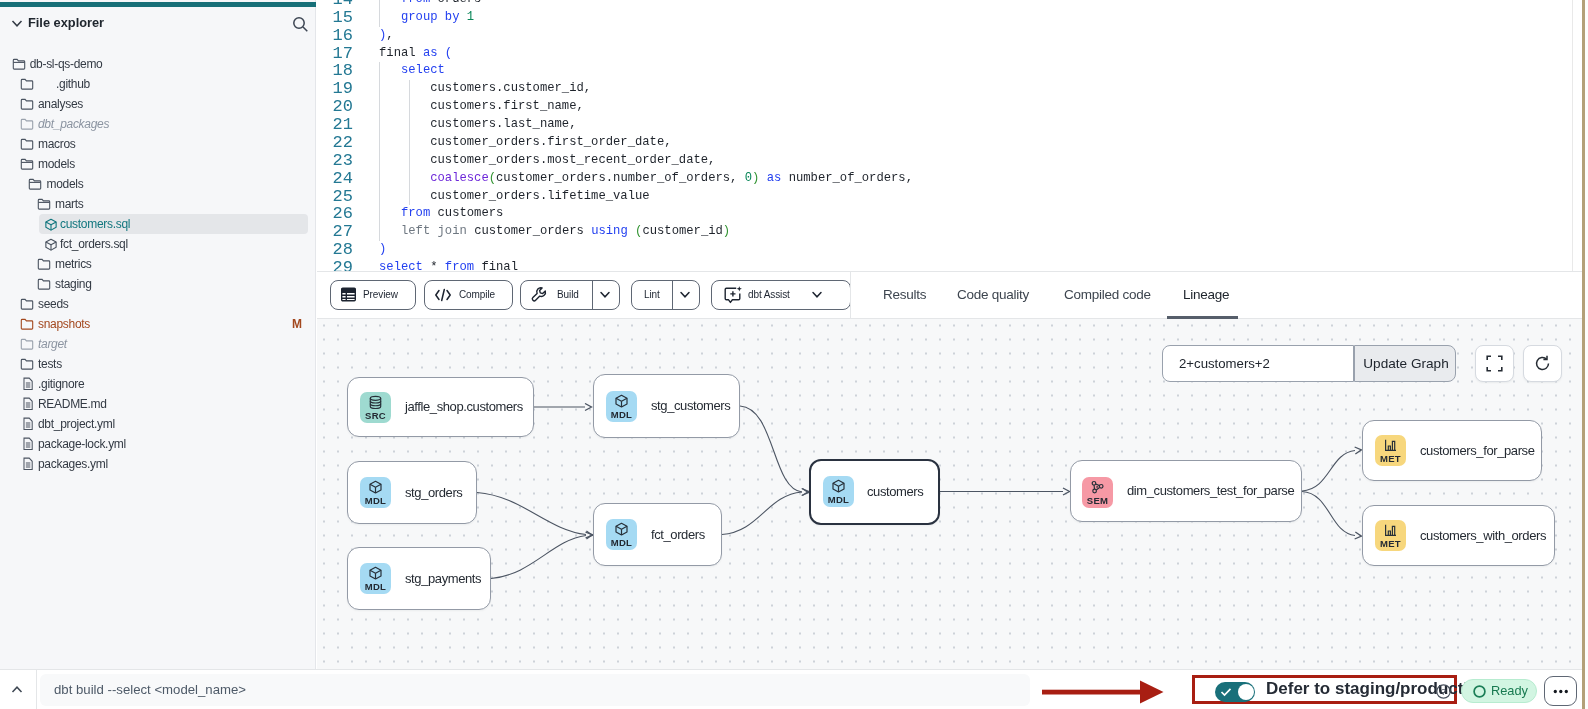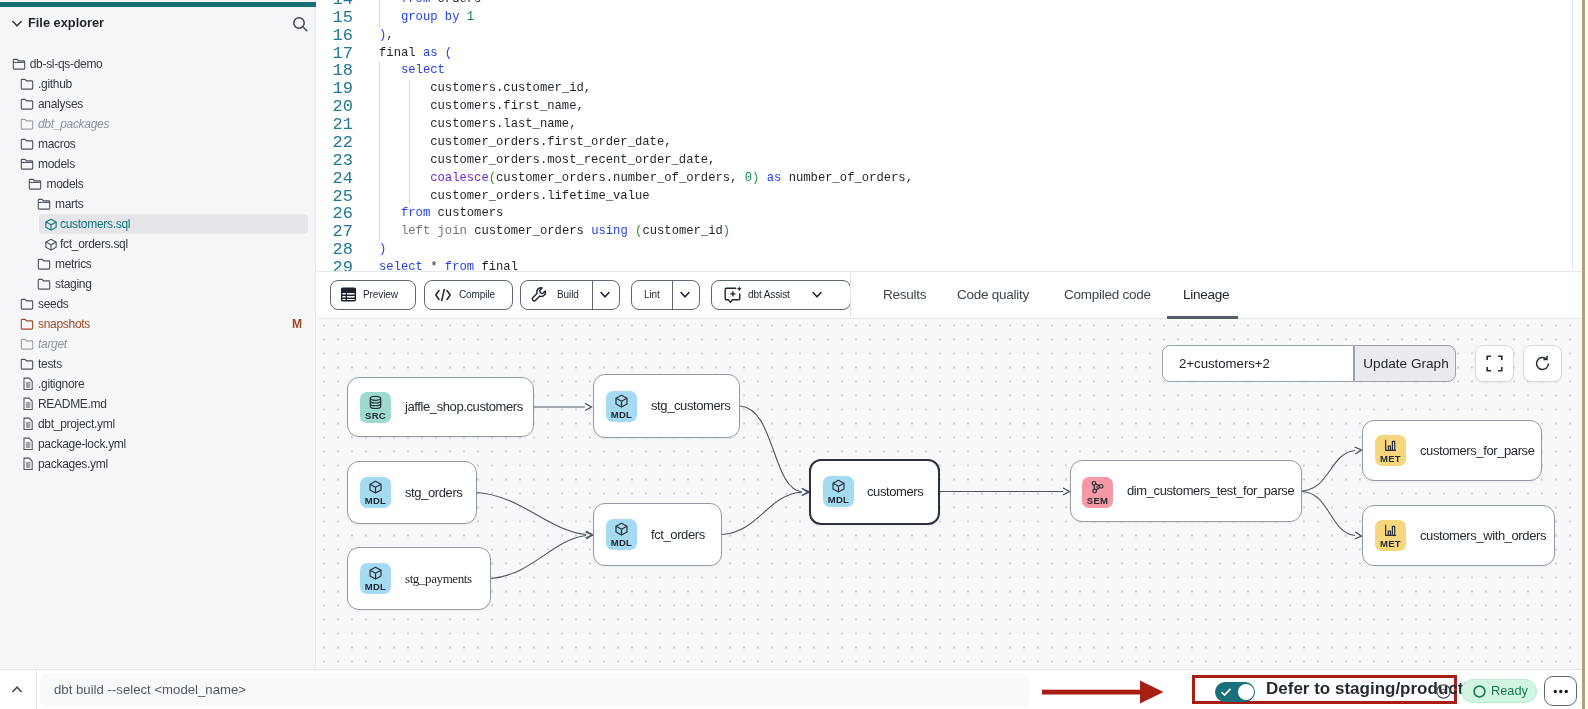--- a/index.html
+++ b/index.html
@@ -222,21 +222,21 @@
       <svg width="15" height="15" viewBox="0 0 15 15">
           <g fill="none" stroke="#273039" stroke-width="1.2" stroke-linejoin="round">
             <path d="M7.5 1.3 L13 4.3 V10 L7.5 13 L2 10 V4.3 Z"></path>
             <path d="M2 4.3 L7.5 7.2 L13 4.3"></path>
             <path d="M7.5 7.2 V13"></path>
           </g>
         </svg>
       <div class="bl">MDL</div>
     </div>
 
-    <div class="node" style="left:30px;top:228px;width:144px;height:63px;font-family:Liberation Serif, serif;">
+    <div class="node" style="left:30px;top:228px;width:144px;height:63px;">
         <div class="nlbl" style="left:57px;top:0;line-height:61px;">stg_payments</div>
       </div>
     <div class="badge" style="left:43px;top:244px;background:#a5daf3;">
       <svg width="15" height="15" viewBox="0 0 15 15">
           <g fill="none" stroke="#273039" stroke-width="1.2" stroke-linejoin="round">
             <path d="M7.5 1.3 L13 4.3 V10 L7.5 13 L2 10 V4.3 Z"></path>
             <path d="M2 4.3 L7.5 7.2 L13 4.3"></path>
             <path d="M7.5 7.2 V13"></path>
           </g>
         </svg>
@@ -357,21 +357,21 @@
             <path d="M1.3 11.2 V3.3 a.9.9 0 0 1 .9-.9 h2.9 l1.3 1.5 h5.4 a.9.9 0 0 1 .9.9 v6.4 a.9.9 0 0 1-.9.9 H2.2 a.9.9 0 0 1-.9-.9 Z"></path>
             <path d="M1.3 5.4 h11.4"></path>
           </g>
         </svg>
         <span class="lbl" style="left:29.7px">db-sl-qs-demo</span>
       </div>
     <div class="trow" style="left:0;top:74px;">
         <svg class="ticon" style="left:20px" width="14" height="14" viewBox="0 0 14 14">
           <path d="M1.3 11.2 V3.3 a.9.9 0 0 1 .9-.9 h2.9 l1.3 1.5 h5.4 a.9.9 0 0 1 .9.9 v6.4 a.9.9 0 0 1-.9.9 H2.2 a.9.9 0 0 1-.9-.9 Z" fill="none" stroke="#4a5360" stroke-width="1.1"></path>
         </svg>
-        <span class="lbl" style="left:38px">.github</span>
+        <span class="lbl" style="left:56px">.github</span>
       </div>
     <div class="trow" style="left:0;top:94px;">
         <svg class="ticon" style="left:20px" width="14" height="14" viewBox="0 0 14 14">
           <path d="M1.3 11.2 V3.3 a.9.9 0 0 1 .9-.9 h2.9 l1.3 1.5 h5.4 a.9.9 0 0 1 .9.9 v6.4 a.9.9 0 0 1-.9.9 H2.2 a.9.9 0 0 1-.9-.9 Z" fill="none" stroke="#4a5360" stroke-width="1.1"></path>
         </svg>
         <span class="lbl" style="left:38px">analyses</span>
       </div>
     <div class="trow gray" style="left:0;top:114px;">
         <svg class="ticon" style="left:20px" width="14" height="14" viewBox="0 0 14 14">
           <path d="M1.3 11.2 V3.3 a.9.9 0 0 1 .9-.9 h2.9 l1.3 1.5 h5.4 a.9.9 0 0 1 .9.9 v6.4 a.9.9 0 0 1-.9.9 H2.2 a.9.9 0 0 1-.9-.9 Z" fill="none" stroke="#9aa2ad" stroke-width="1.1"></path>

